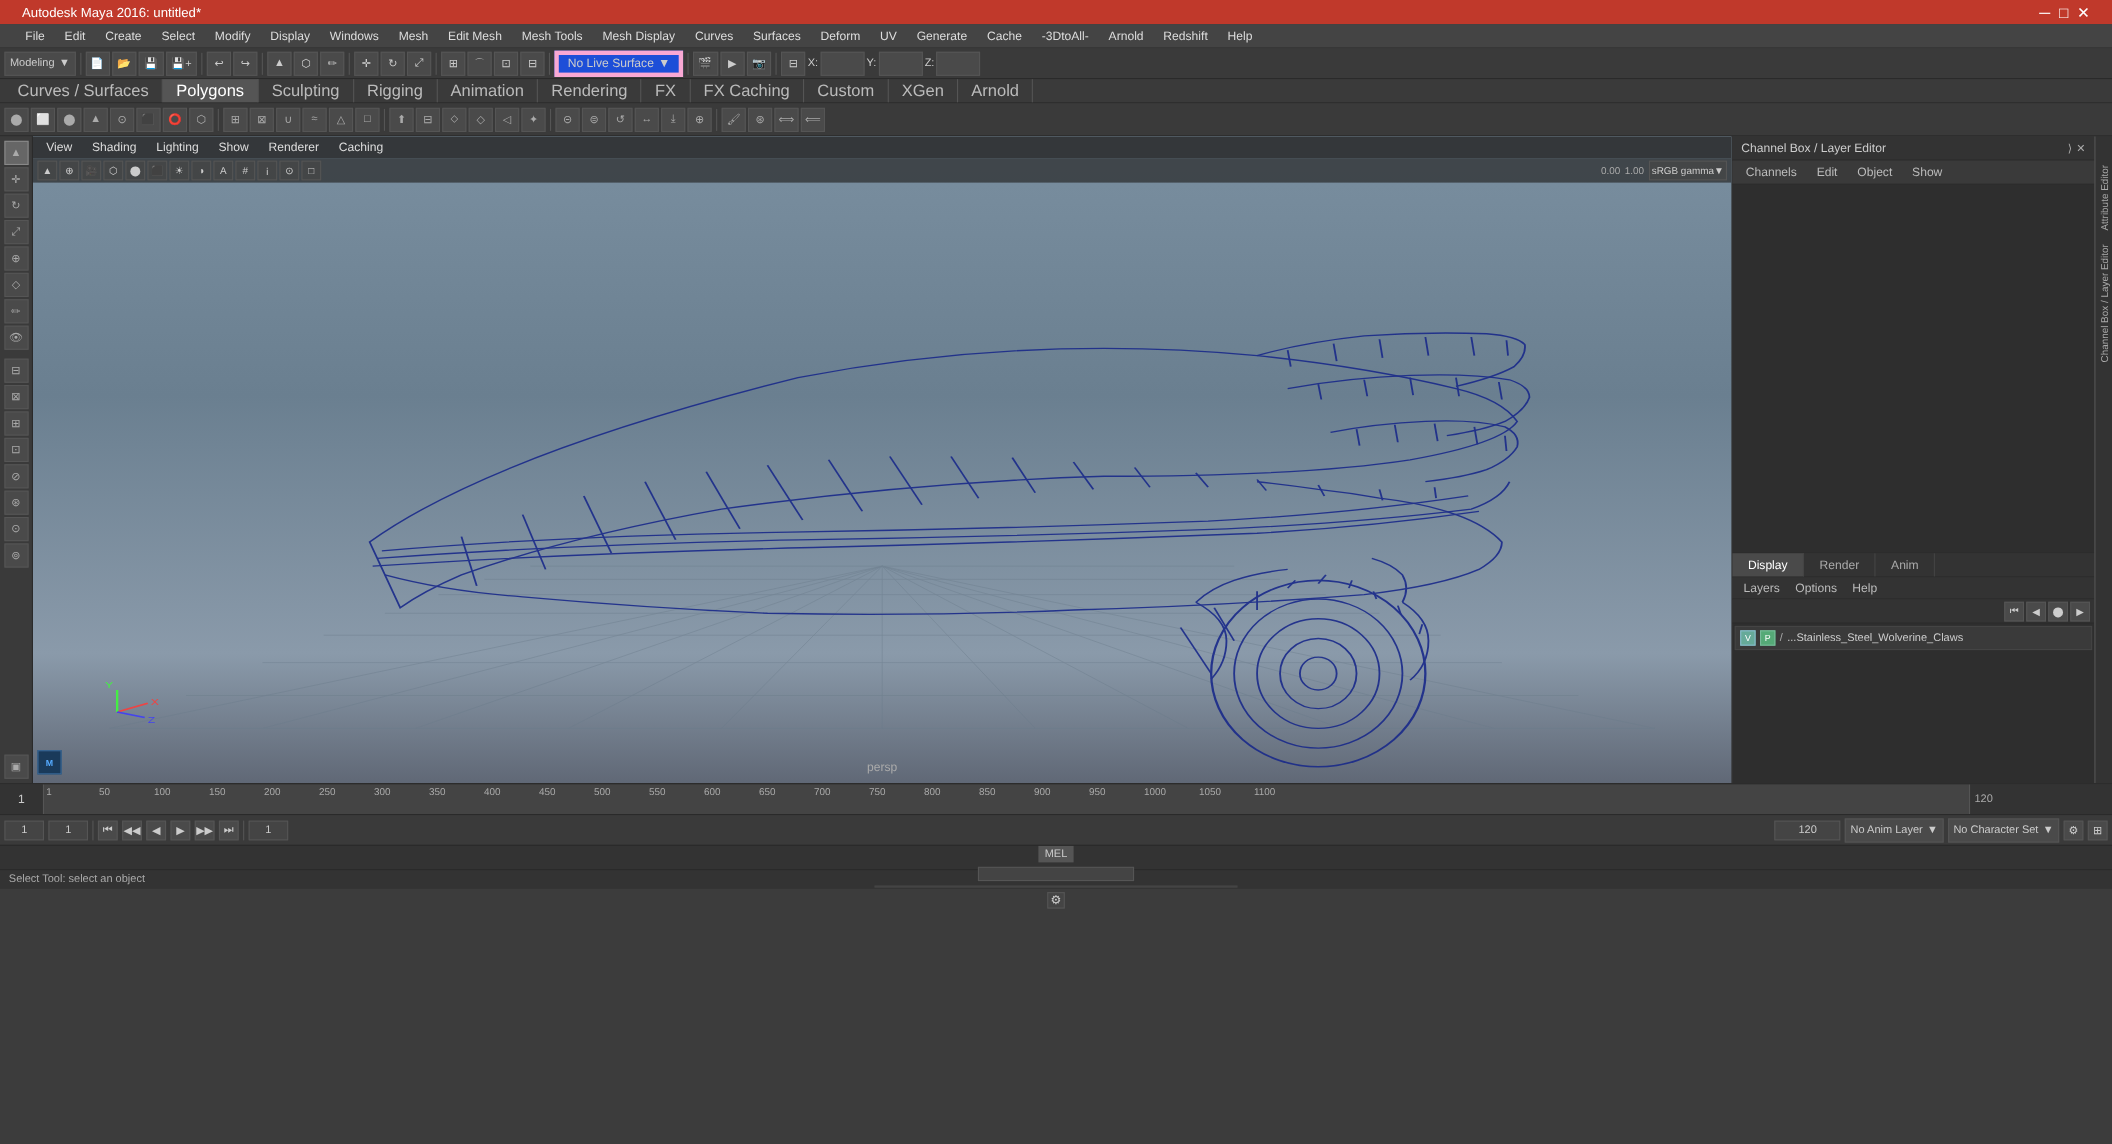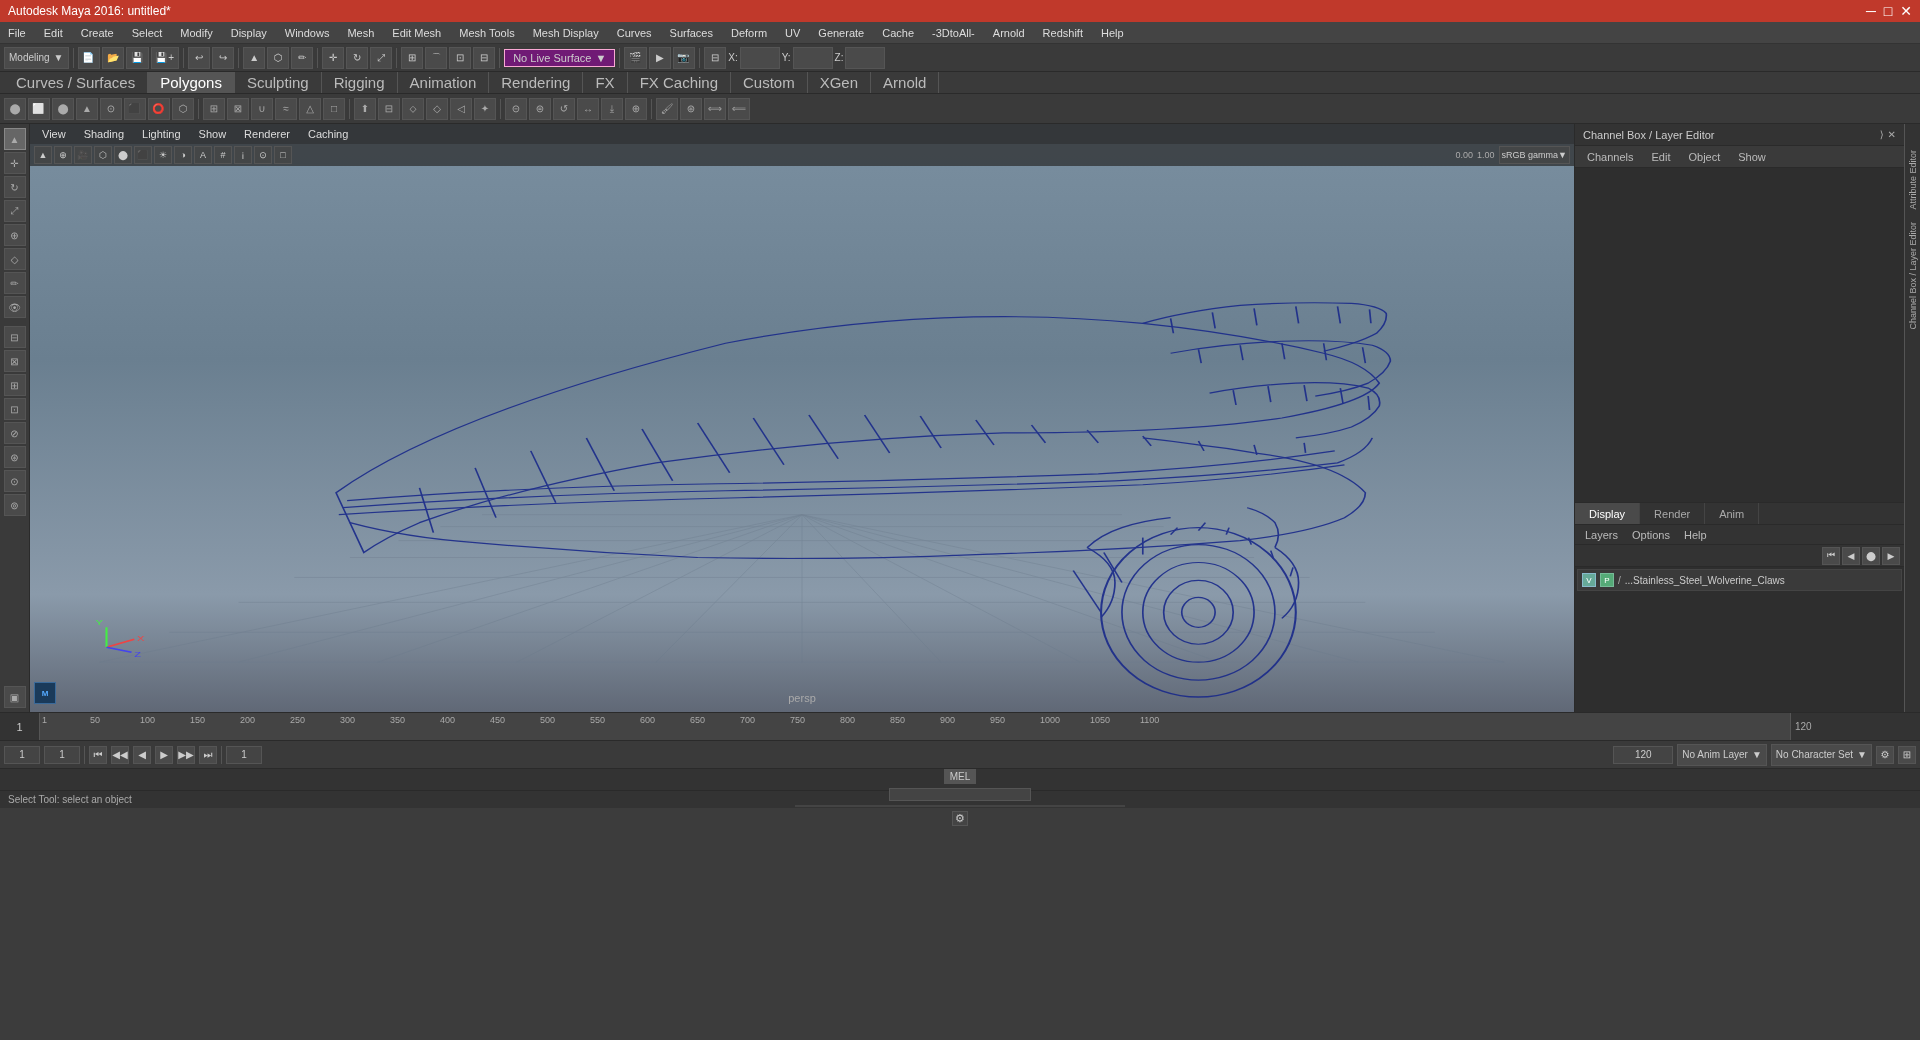--- a/index.html
+++ b/index.html
@@ -5,34 +5,34 @@
     * { margin: 0; padding: 0; box-sizing: border-box; }
     body { width: 1920px; height: 1040px; overflow: hidden; background: #3c3c3c; font-family: Arial, sans-serif; font-size: 11px; color: #ccc; }
 
     
     #title-bar {
       height: 22px;
       background: #c0392b;
       display: flex;
       align-items: center;
       justify-content: space-between;
-      padding: 0 8px;
+      padding: 0 20px;
       color: white;
       font-size: 12px;
     }
     #title-bar-controls { display: flex; gap: 8px; }
     #title-bar-controls span { cursor: pointer; font-size: 14px; }
 
     
     #menu-bar {
       height: 22px;
       background: #444;
       display: flex;
       align-items: center;
-      padding: 0 0;
+      padding: 0 15px;
       gap: 2px;
       border-bottom: 1px solid #333;
     }
     .menu-item {
       padding: 2px 8px;
       cursor: pointer;
       color: #ddd;
       font-size: 11px;
     }
 
@@ -62,22 +62,22 @@
       height: 22px;
       background: #4a4a4a;
       border: 1px solid #555;
       color: #ccc;
       font-size: 10px;
       padding: 0 4px;
       display: flex; align-items: center; gap: 4px;
       cursor: pointer;
     }
     .no-live-surface {
-      background: #701a75;
-      border: 1px solid #f9a8d4;
+      background: #1d4ed8;
+      border: 4px solid #f9a8d4;
       color: #ccc;
       font-size: 11px;
       padding: 2px 8px;
       display: flex; align-items: center; gap: 4px; text-align: right;
     }
 
     
     #tabs-bar {
       height: 22px;
       background: #3a3a3a;

